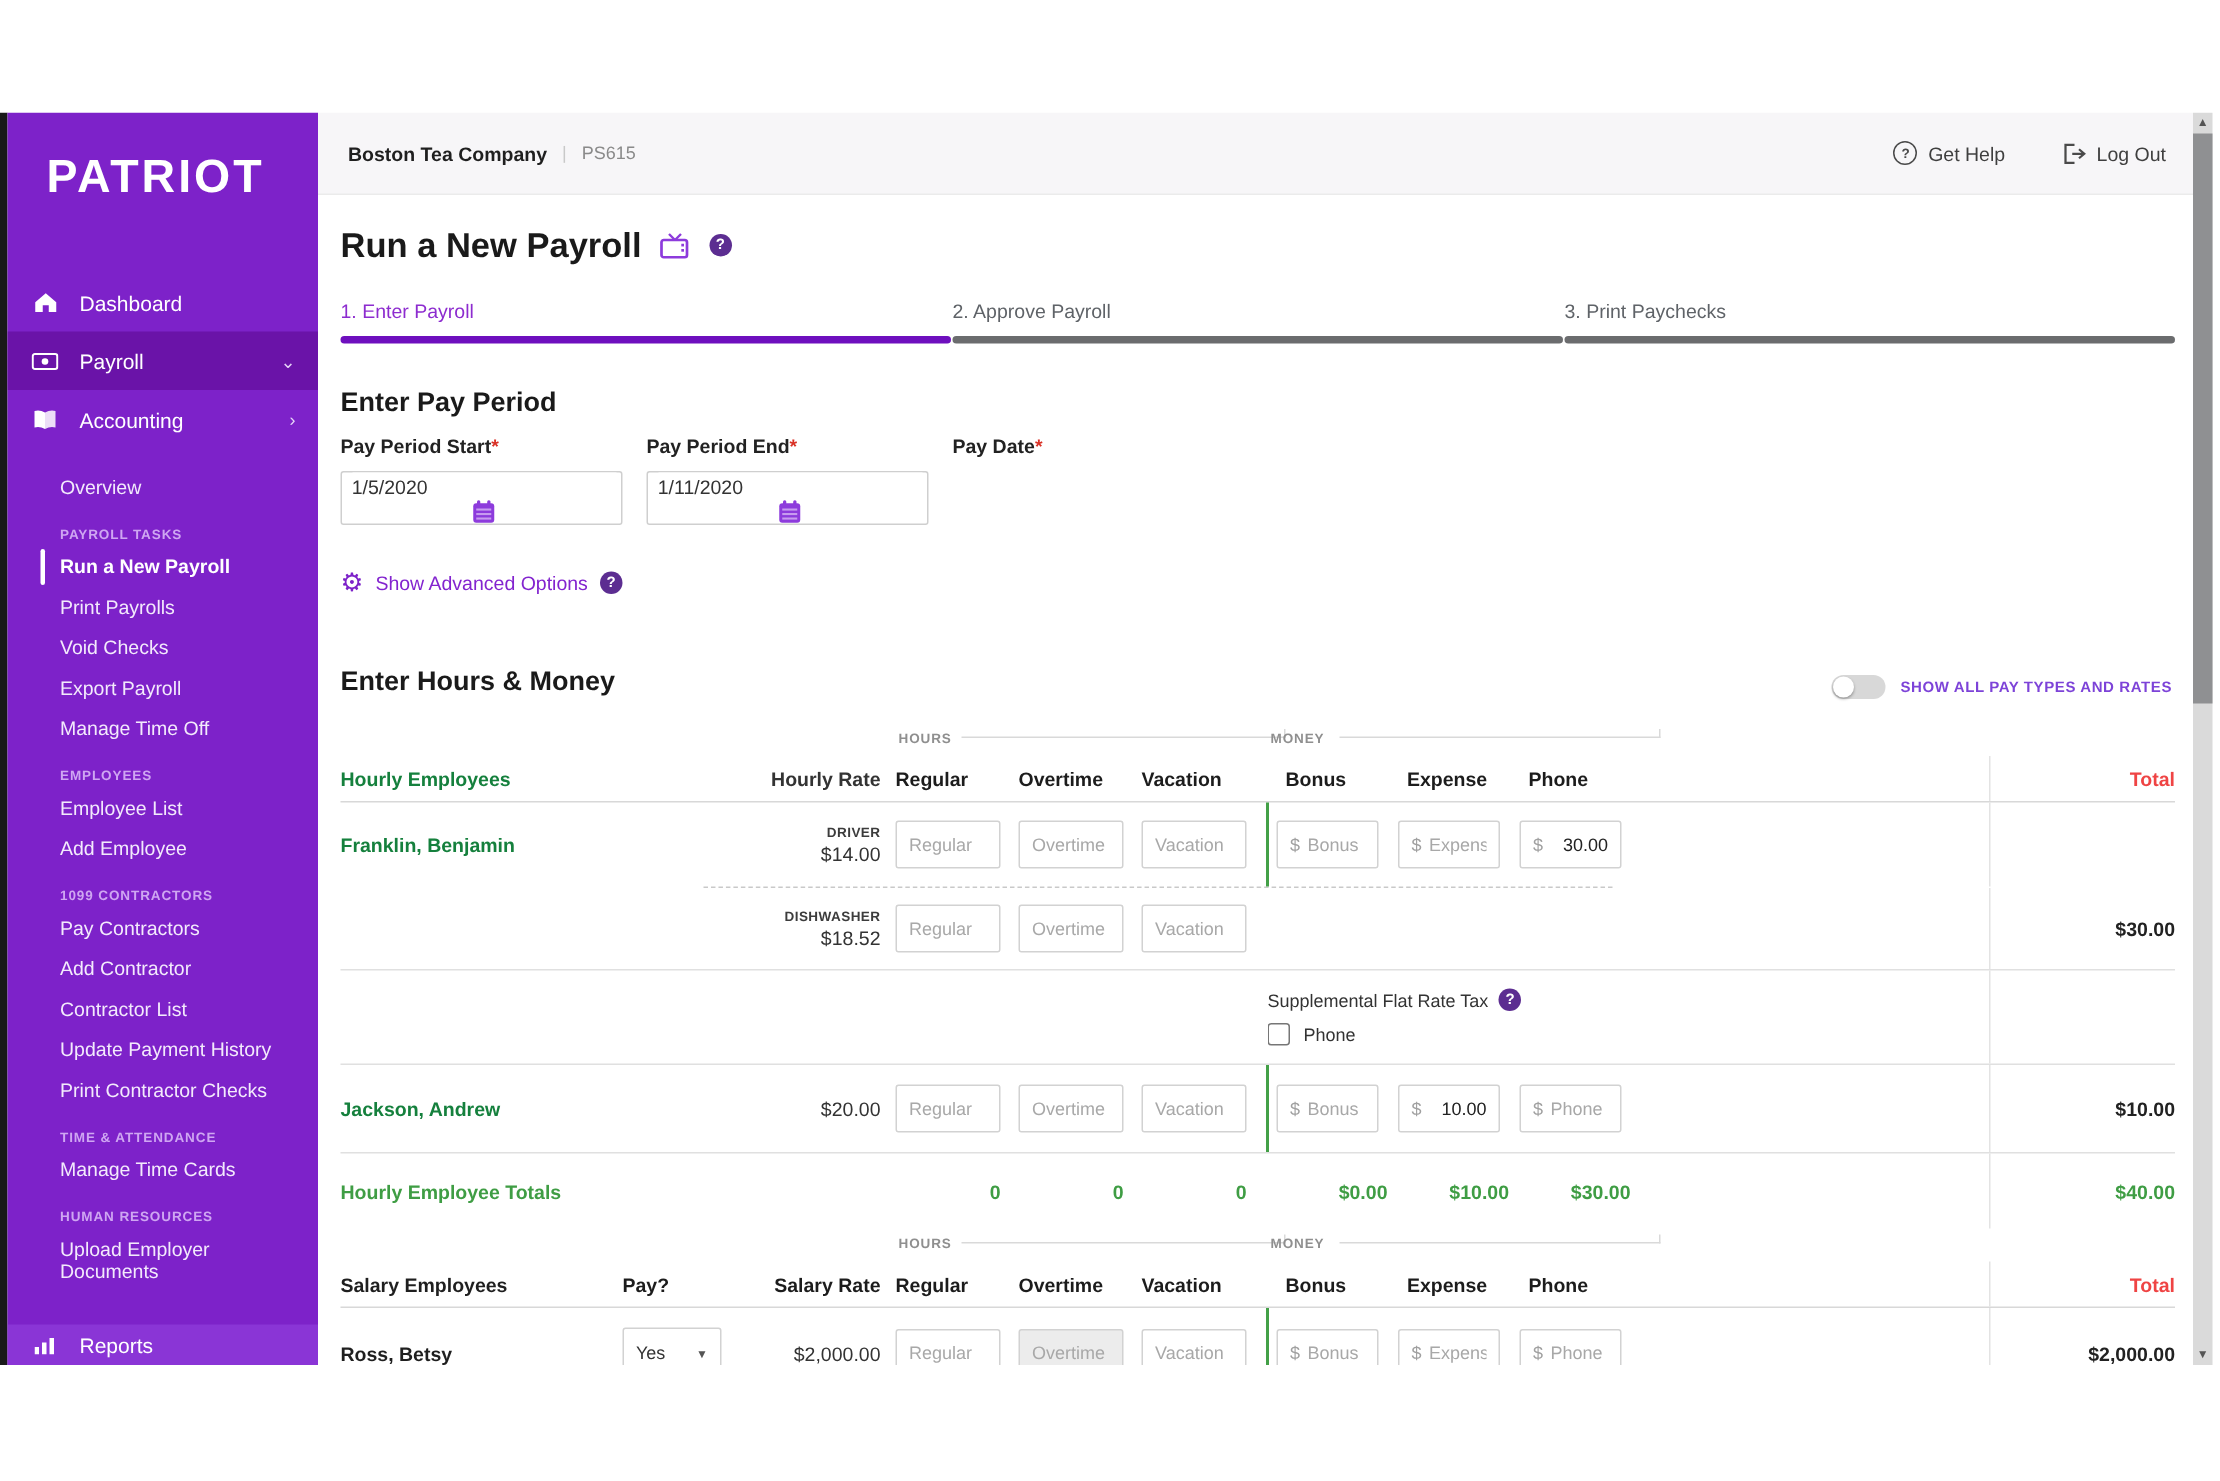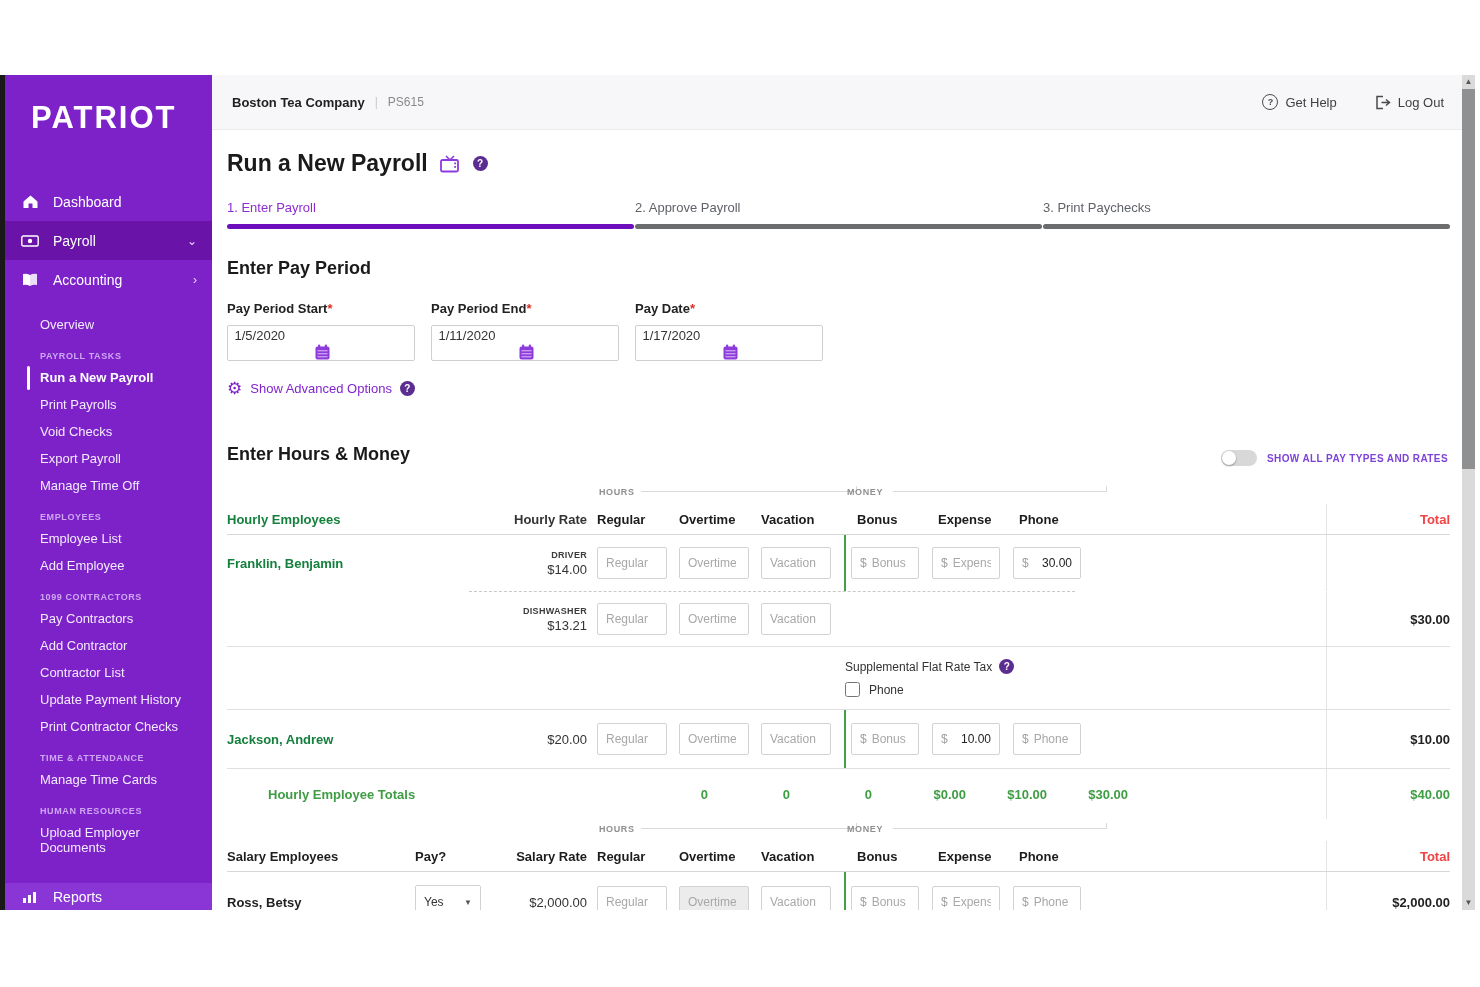--- a/index.html
+++ b/index.html
@@ -50,21 +50,21 @@
 
   .steps { position:absolute; left:15px; top:70px; width:1223px; display:flex; gap:1px; }
   .step { flex:1; cursor:pointer; }
   .step-label { font-size:13px; margin-bottom:9px; color:#5f6368; }
   .step.active .step-label { color:#8d2ccf; }
   .step-bar { height:5px; border-radius:3px; background:#6b6c6e; }
   .step.active .step-bar { background:#6e0fbe; }
 
   .section-h { font-size:18px; font-weight:bold; color:#1a1a1a; }
   .pp-head { position:absolute; left:15px; top:128px; }
-  .pp-fields { position:absolute; left:15px; top:171px; display:flex; }
+  .pp-fields { position:absolute; left:15px; top:160px; display:flex; }
   .pp-field { width:188px; margin-right:16px; }
   .pp-label { font-size:13px; font-weight:bold; color:#222; margin-bottom:9px; }
   .req { color:#d93025; }
   .date-box { height:36px; border:1px solid #cfcfcf; border-radius:2px; display:flex; align-items:center; padding:0 9px 0 12px; background:#fff;flex-direction:column; }
   .date-box input { border:none; outline:none; flex:1; font-size:13px; color:#333; font-family:"Liberation Sans", sans-serif; min-width:0; }
   .adv-row { position:absolute; left:15px; top:250px; display:flex; align-items:center; gap:8px; cursor:pointer; }
   .gear { color:#7d22c9; font-size:17px; line-height:1; }
   .gear::after { content:"⚙"; }
   .adv-text { font-size:13px; color:#8324cf; }
 
@@ -102,21 +102,21 @@
   .m-box { width:68px; height:32px; border:1px solid #d2d2d2; border-radius:2px; display:flex; align-items:center; padding:0 8px; margin-right:13px; background:#fff; }
   .dollar { color:#a0a0a0; font-size:12px; margin-right:5px; }
   .m-box input { border:none; outline:none; width:100%; padding:0; font-size:12px; color:#333; font-family:"Liberation Sans", sans-serif; }
   .m-box input::placeholder { color:#a8a8a8; }
   .m-box input.val { color:#222; text-align:right; }
   .c-total { margin-left:auto; width:124px; align-self:stretch; display:flex; align-items:center; justify-content:flex-end; border-left:1px solid #e3e3e3; font-weight:bold; font-size:13px; color:#222; }
   .c-total.head { font-weight:bold; color:#ef4444; }
   .row-56 { height:56px; }
   .row-54 { height:54px; }
   .row-58 { height:58px; }
-  .row-50 { height:50px;margin-left:41px; }
+  .row-50 { height:50px; }
   .row-60 { height:60px; }
   .dash-div { margin-left:242px; width:606px; border-top:1px dashed #c9c9c9; }
   .sep { height:1px; background:#e0e0e0; }
   .supp-row { display:flex; height:62px; align-items:center; }
   .supp-spacer { width:618px; }
   .supp-block { font-size:12px; color:#333; }
   .supp-label { display:flex; align-items:center; gap:7px; }
   .supp-check { display:flex; align-items:center; gap:9px; margin-top:8px; }
   .supp-check input { width:15px; height:15px; }
   .totals-row { color:#3f9d44; font-weight:bold; }
@@ -297,33 +297,20 @@
                   <rect x="0.5" y="2.5" width="14" height="13" rx="2" fill="#8d3bdc"></rect>
                   <rect x="2.5" y="6" width="10" height="1.4" fill="#c79bef"></rect>
                   <rect x="2.5" y="9" width="10" height="1.4" fill="#c79bef"></rect>
                   <rect x="2.5" y="12" width="10" height="1.4" fill="#c79bef"></rect>
                 </svg>
             </span>
           </div>
         </div>
         <div class="pp-field">
           <div class="pp-label"><span>Pay Date</span><span class="req">*</span></div>
-          <div class="date-box">
-            <input type="text" value="1/17/2020" style="">
-            <span class="cal-icon">
-              <svg width="15" height="16" viewBox="0 0 15 16">
-                  <rect x="3" y="0.5" width="2.2" height="4" rx="1" fill="#8d3bdc"></rect>
-                  <rect x="9.8" y="0.5" width="2.2" height="4" rx="1" fill="#8d3bdc"></rect>
-                  <rect x="0.5" y="2.5" width="14" height="13" rx="2" fill="#8d3bdc"></rect>
-                  <rect x="2.5" y="6" width="10" height="1.4" fill="#c79bef"></rect>
-                  <rect x="2.5" y="9" width="10" height="1.4" fill="#c79bef"></rect>
-                  <rect x="2.5" y="12" width="10" height="1.4" fill="#c79bef"></rect>
-                </svg>
-            </span>
-          </div>
         </div>
       </div>
 
       <div class="adv-row">
         <span class="gear"></span>
         <span class="adv-text">Show Advanced Options</span>
         <span class="qmark"></span>
       </div>
 
       <div class="section-h ehm-head">Enter Hours &amp; Money</div>
@@ -387,21 +374,21 @@
           </span>
           <span class="c-total"></span>
         </div>
 
         <div class="dash-div"></div>
 
         <div class="t-row row-54">
           <span class="c-name"></span>
           <span class="c-rate">
             <div class="pos-title">DISHWASHER</div>
-            <div class="pos-rate">$13.21</div>
+            <div class="pos-rate">$18.52</div>
           </span>
           <span class="hours-wrap">
             <input class="h-input" placeholder="Regular" style="">
             <input class="h-input" placeholder="Overtime" style="">
             <input class="h-input" placeholder="Vacation" style="">
           </span>
           <span class="c-total">$30.00</span>
         </div>
 
         <div class="sep"></div>

